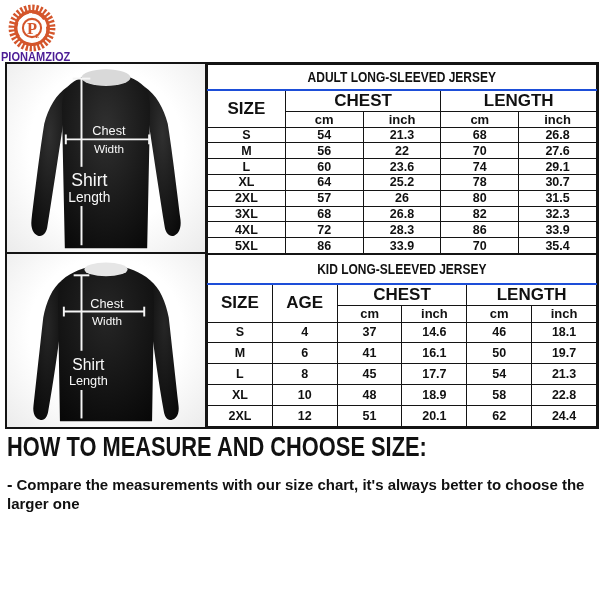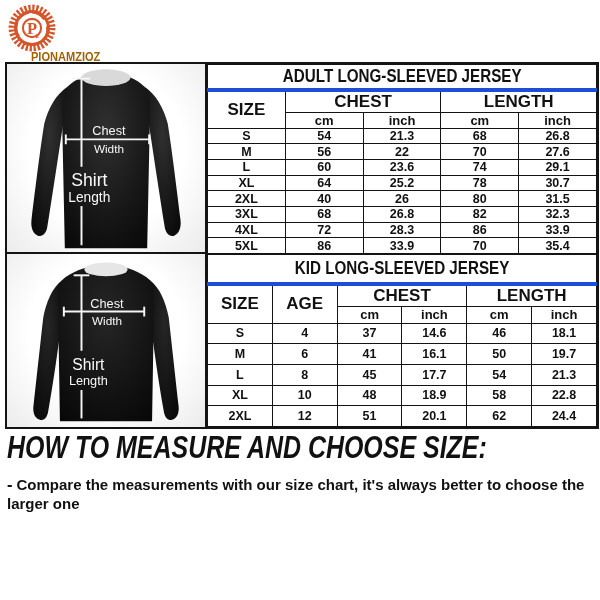--- a/index.html
+++ b/index.html
@@ -1,50 +1,50 @@
 <!DOCTYPE html>
 <html><head>
 <meta charset="utf-8">
 <style>
   html,body{margin:0;padding:0;background:#fff;}
   .page{position:relative;width:600px;height:600px;background:#fff;overflow:hidden;
         font-family:"Liberation Sans",sans-serif;color:#111;}
   
   .logo{position:absolute;left:6px;top:2px;width:52px;height:52px;}
-  .brand{position:absolute;left:1px;top:49px;width:112px;text-align:right;
-         color:#a16207;font-weight:bold;font-size:13px;white-space:nowrap;}
+  .brand{position:absolute;left:1px;top:49px;width:112px;text-align:left;
+         color:#4c1d95;font-weight:bold;font-size:13px;white-space:nowrap;}
   .main-title{position:absolute;top:2px;left:0;width:100%;text-align:center;
               font-size:50px;font-weight:bold;line-height:1.05;letter-spacing:1px;}
   .cond{display:inline-block;transform:scaleX(0.8);transform-origin:center;white-space:nowrap;}
   .condL{display:inline-block;transform:scaleX(0.85);transform-origin:left center;white-space:nowrap;}
   
   .guide-box{position:absolute;left:5px;top:62px;width:590px;height:363px;
              border:2px solid #141414;display:grid;
              grid-template-columns:200px 1fr;grid-template-rows:190px 1fr;}
   .shirt-cell{border-right:2px solid #141414;position:relative;
               background:radial-gradient(ellipse at 50% 45%, #ffffff 55%, #ebebeb 100%);}
   .shirt-cell.top{border-bottom:2px solid #141414;}
   .shirt-cell svg{width:100%;height:100%;display:block;}
   .table-cell{position:relative;}
   table{width:100%;height:100%;border-collapse:collapse;table-layout:fixed;}
   td,th{border:1.5px solid #141414;text-align:center;vertical-align:middle;padding:0;
         font-weight:bold;overflow:hidden;}
-  tr.t-title td{font-size:19px;border-bottom:4px solid #1d4ed8;}
+  tr.t-title td{font-size:15px;border-bottom:2px solid #1d4ed8;}
   th.big{font-size:17px;}
   td.unit{font-size:13px;margin-left:32px;}
   td.val{font-size:12.5px;}
   .adult-tbl tr.t-title{height:25px;}
   .adult-tbl tr.main-head{height:20px;}
   .adult-tbl tr.sub-head{height:15px;}
   .kid-tbl tr.t-title{height:29px;margin-top:36px;}
   .kid-tbl tr.main-head{height:20px;}
   .kid-tbl tr.sub-head{height:17px;}
   
   .instructions{position:absolute;left:7px;top:430px;width:588px;}
-  .instructions h2{margin:0;font-size:32px;line-height:34px;font-weight:bold;font-style:italic;}
+  .instructions h2{margin:0;font-size:28px;line-height:34px;font-weight:bold;}
   .instructions h2 .cond{transform:scaleX(0.78);transform-origin:left center;}
   .instructions p{margin:11px 0 0 0;font-size:15px;line-height:19px;font-weight:bold;}
   .li-prefix{font-size:16.5px;margin-right:4px;}
   .svg-label{font-family:"Liberation Sans",sans-serif;fill:#f8f8f8;}
 </style>
 </head>
 <body>
 
 <div class="page">
 
@@ -135,21 +135,21 @@
             </tr>
         <tr>
               <td class="val">XL</td>
               <td class="val">64</td>
               <td class="val">25.2</td>
               <td class="val">78</td>
               <td class="val">30.7</td>
             </tr>
         <tr>
               <td class="val">2XL</td>
-              <td class="val">40</td>
+              <td class="val">57</td>
               <td class="val">26</td>
               <td class="val">80</td>
               <td class="val">31.5</td>
             </tr>
         <tr>
               <td class="val">3XL</td>
               <td class="val">68</td>
               <td class="val">26.8</td>
               <td class="val">82</td>
               <td class="val">32.3</td>

